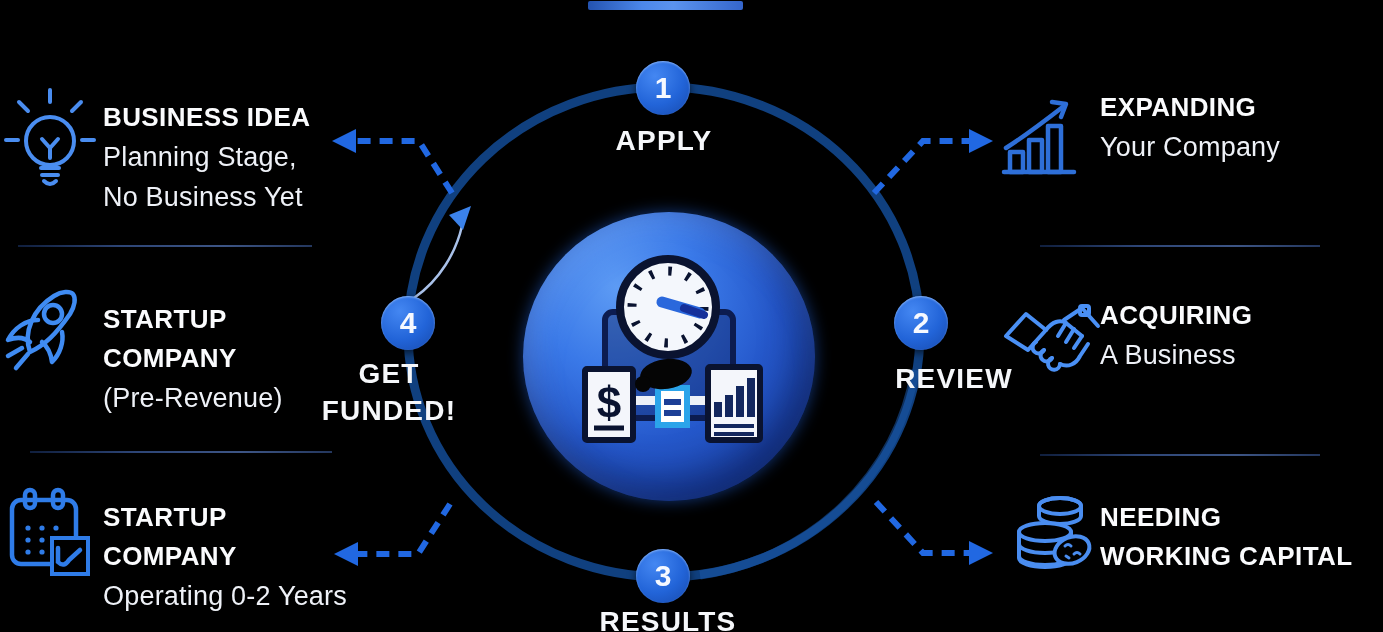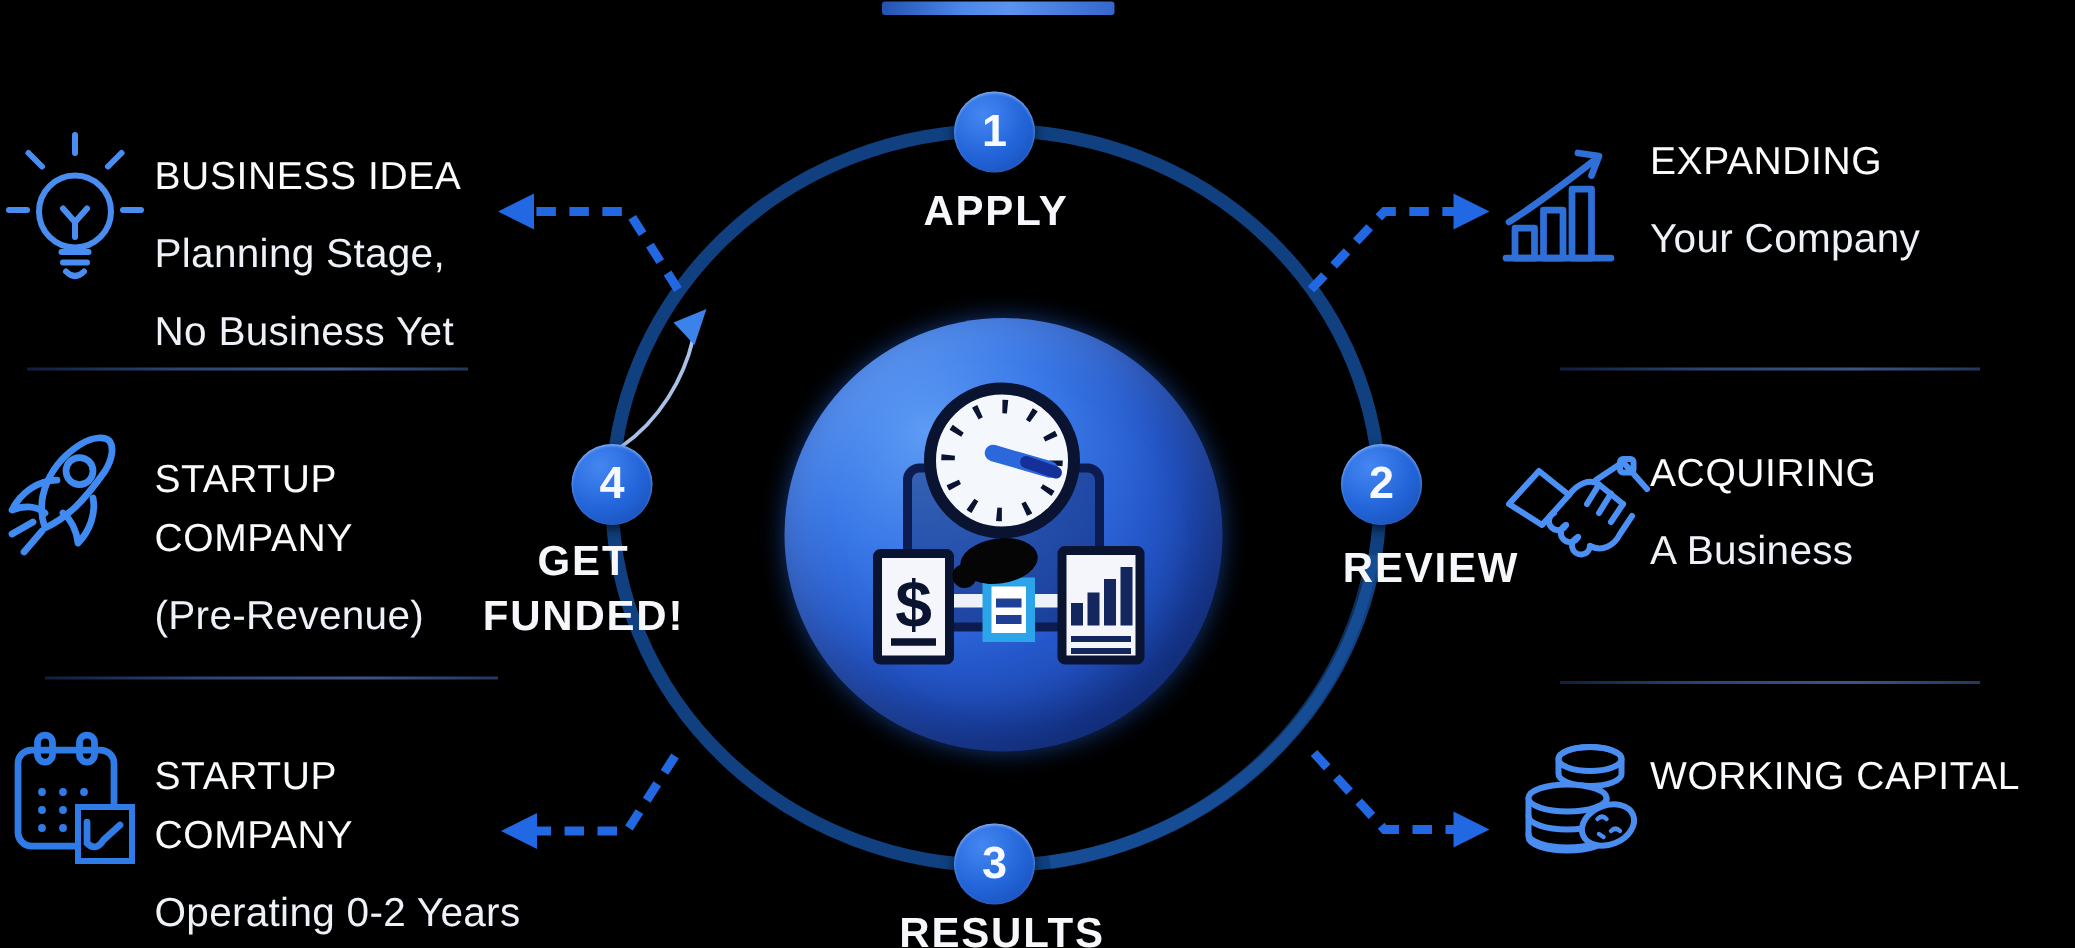--- a/index.html
+++ b/index.html
@@ -25,22 +25,22 @@
     background:radial-gradient(circle at 35% 28%, #4487f2 0%, #2264d8 55%, #1749ab 100%);
     box-shadow:0 3px 8px rgba(0,0,0,.65), inset 0 1px 2px rgba(170,205,255,.7);
     display:flex;align-items:center;justify-content:center;
     color:#f6f9ff;font-size:30px;font-weight:700;}
   .step-label{position:absolute;transform:translateX(-50%);color:#f5f7fa;font-weight:700;
     font-size:28px;letter-spacing:1.2px;text-align:center;line-height:37px;white-space:nowrap;}
 
   
   .item-icon{position:absolute;}
   .side-item{position:absolute;color:#f5f7fa;white-space:nowrap;}
-  .heading-line{font-size:26px;font-weight:400;letter-spacing:.4px;line-height:39px;color:#fafbfd;}
-  .sub-line{font-size:27px;font-weight:400;letter-spacing:.2px;line-height:40px;color:#eef1f7;margin-top:12px;}
+  .heading-line{font-size:26px;font-weight:700;letter-spacing:.4px;line-height:39px;color:#fafbfd;}
+  .sub-line{font-size:27px;font-weight:400;letter-spacing:.2px;line-height:40px;color:#eef1f7;}
   .pull-left{margin-left:-43px;}
 
   .divider{position:absolute;height:2px;
     background:linear-gradient(90deg,#101f3e 0%,#2d4576 35%,#3d5585 70%,#24375e 100%);}
 </style>
 </head>
 <body>
 
 <div id="canvas">
 
@@ -261,16 +261,17 @@
         <ellipse cx="60" cy="60" rx="18" ry="13" transform="rotate(-22 60 60)"></ellipse>
         <g fill="none" stroke-width="3">
           <path d="M53,56 q3,-3 6,0"></path>
           <path d="M62,64 q3,-3 6,0"></path>
           <path d="M54,66 l3,2"></path>
         </g>
       </g>
     </svg>
   </div>
   <div class="side-item" style="left:1100px;top:498px">
+    <div class="heading-line">NEEDING</div>
     <div class="heading-line">WORKING CAPITAL</div>
   </div>
 
 </div>
 
 </body></html>

